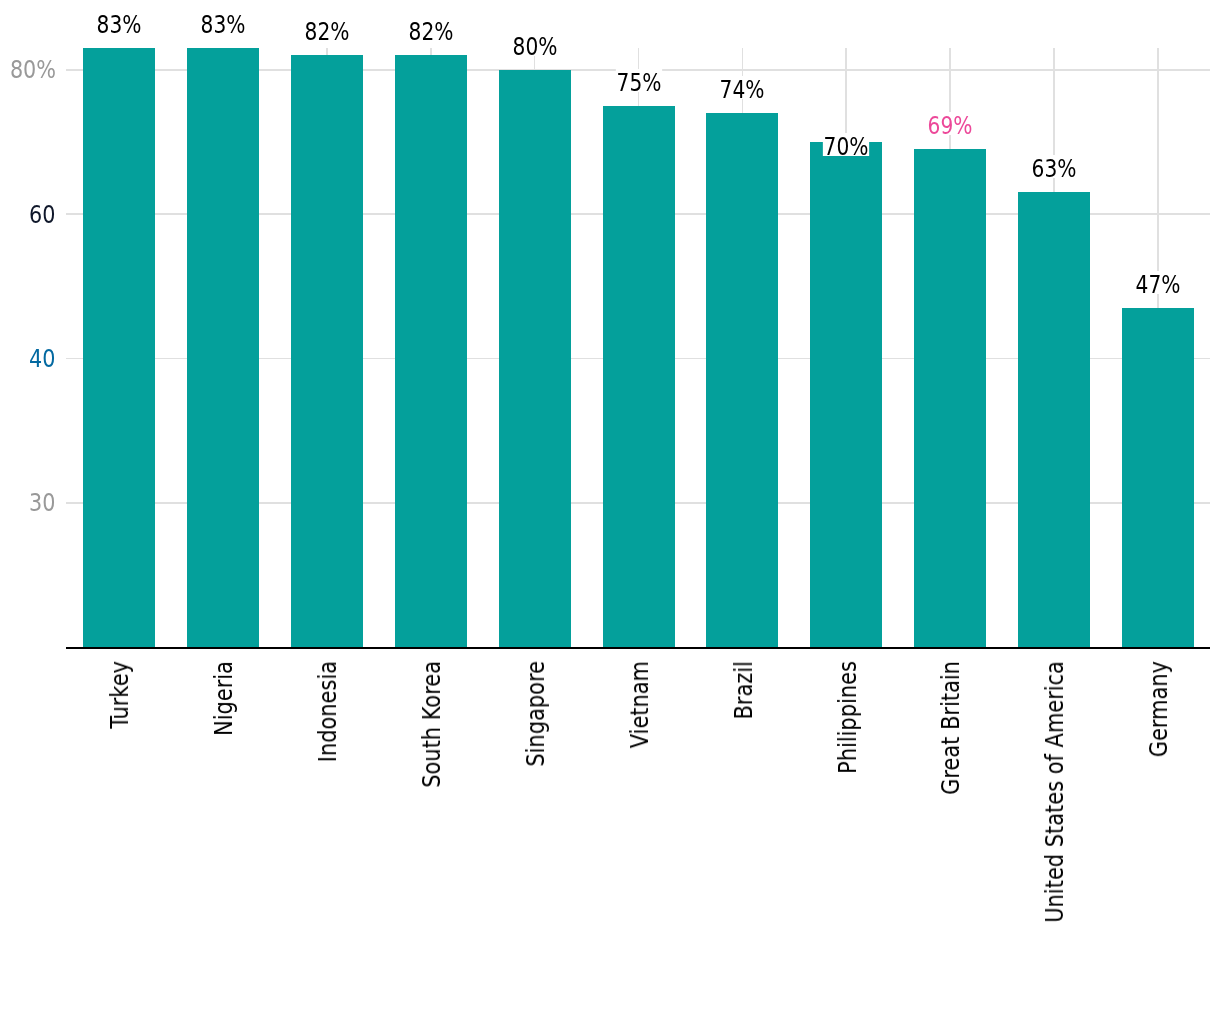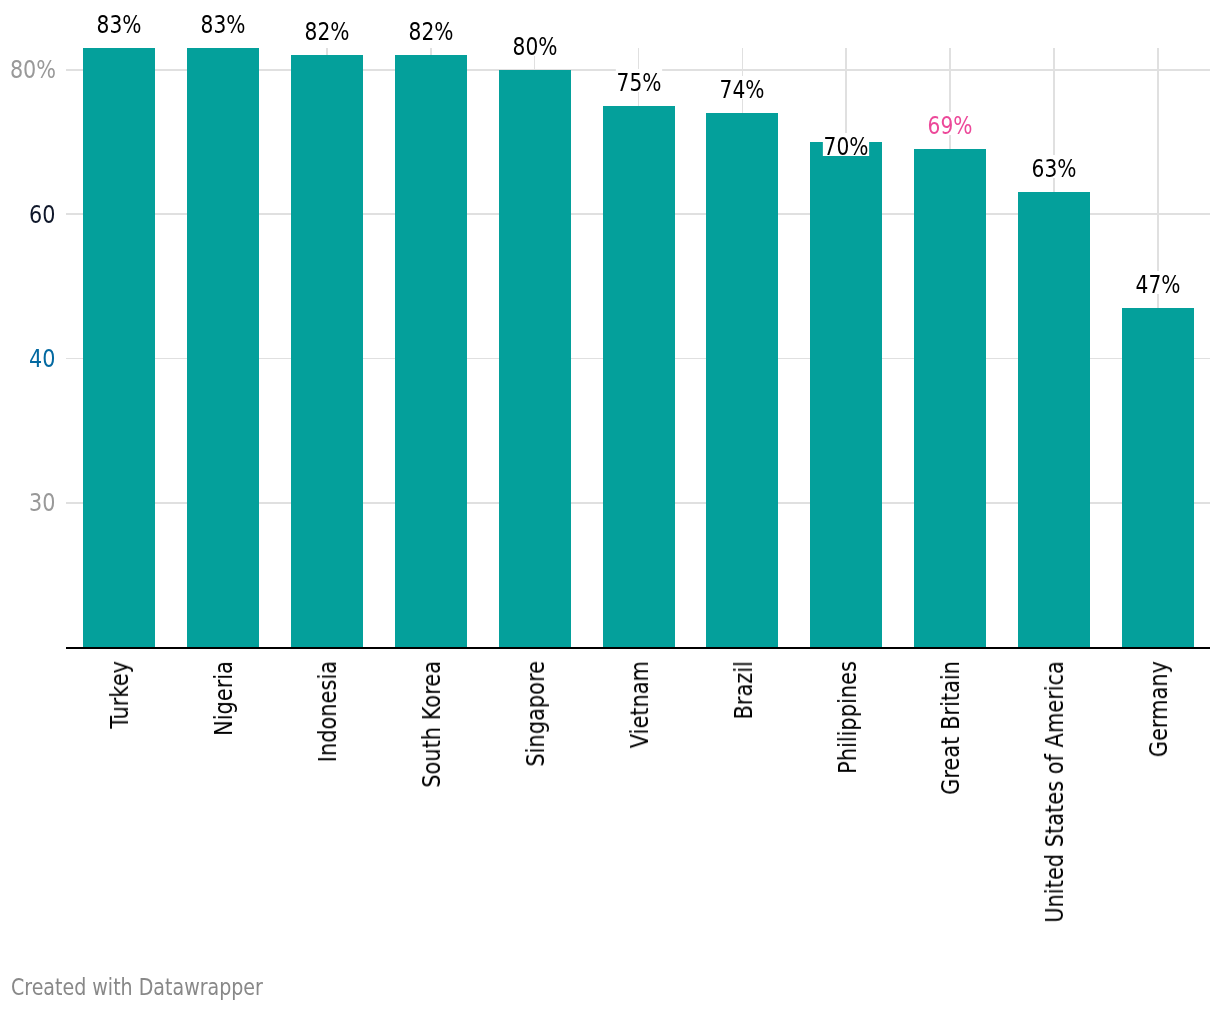--- a/index.html
+++ b/index.html
@@ -174,14 +174,13 @@
     <div class="x-category-label" style="left: 316px; top: 661px; color: rgb(0, 0, 0);">Indonesia</div>
     <div class="x-category-label" style="left: 419.9px; top: 661px; color: rgb(0, 0, 0);">South Korea</div>
     <div class="x-category-label" style="left: 523.8px; top: 661px; color: rgb(0, 0, 0);">Singapore</div>
     <div class="x-category-label" style="left: 627.7px; top: 661px; color: rgb(0, 0, 0);">Vietnam</div>
     <div class="x-category-label" style="left: 731.6px; top: 661px; color: rgb(0, 0, 0);">Brazil</div>
     <div class="x-category-label" style="left: 835.5px; top: 661px; color: rgb(0, 0, 0);">Philippines</div>
     <div class="x-category-label" style="left: 939.4px; top: 661px; color: rgb(0, 0, 0);">Great Britain</div>
     <div class="x-category-label" style="left: 1043.3px; top: 661px; color: rgb(0, 0, 0);">United States of America</div>
     <div class="x-category-label" style="left: 1147.2px; top: 661px; color: rgb(0, 0, 0);">Germany</div>
   </div>
-  <div class="credit" style="color: rgb(136, 136, 136);"><span>Created with Datawrapper</span></div>
 </div>
 
 </body></html>

